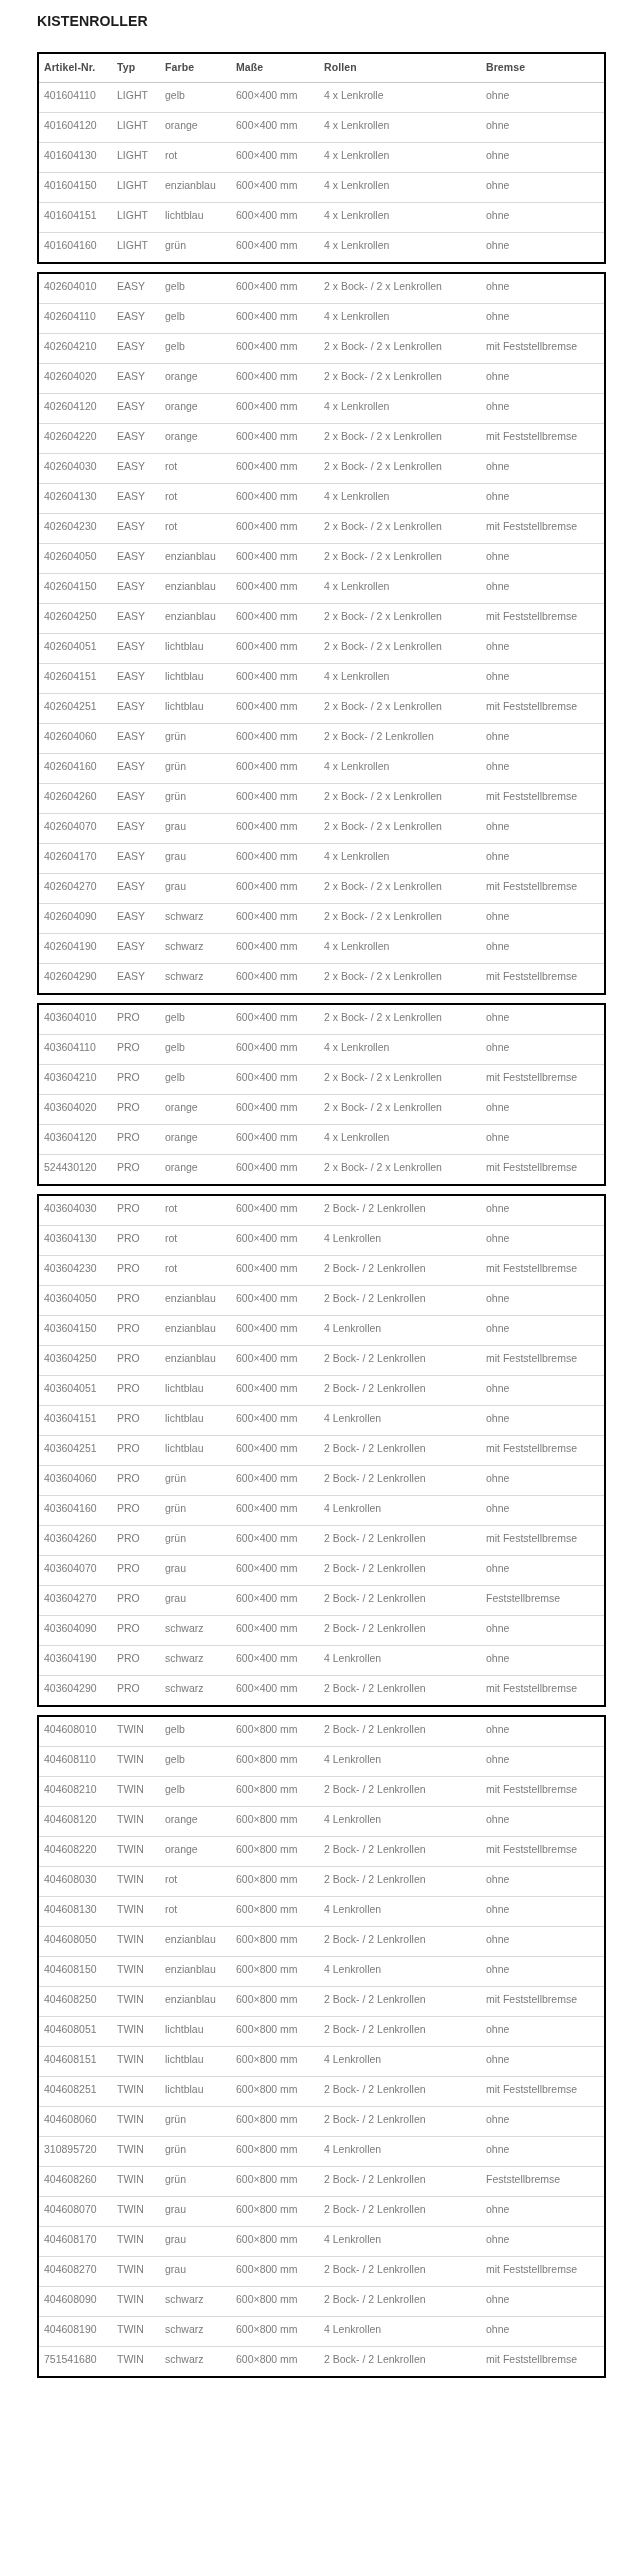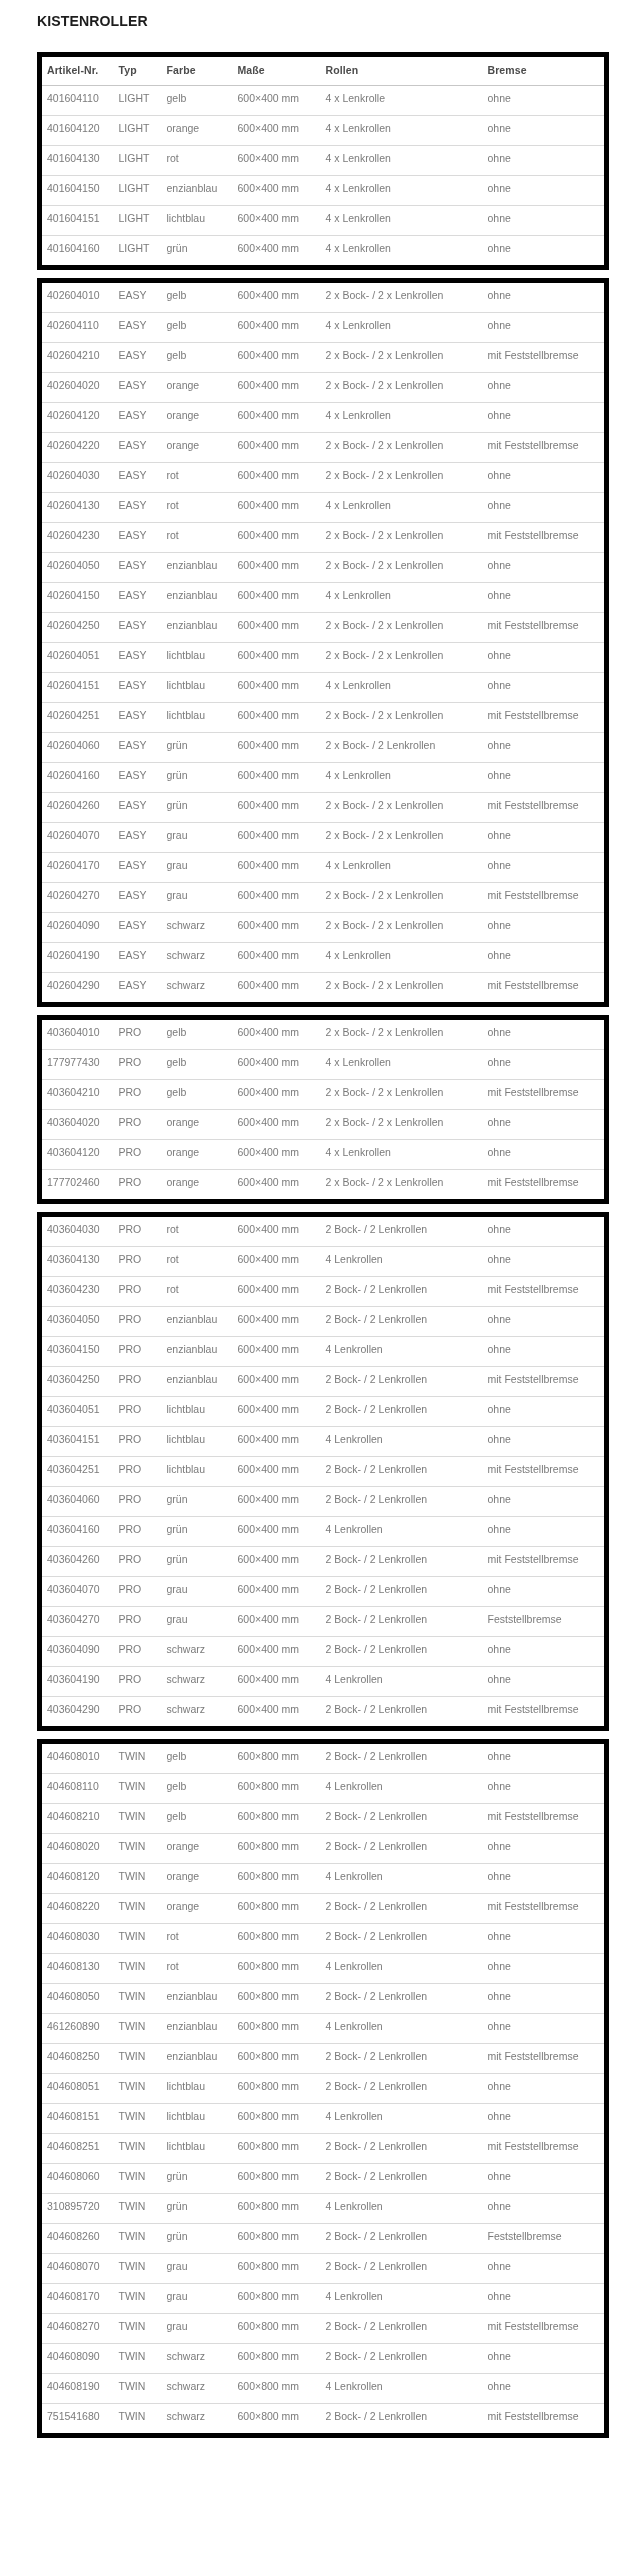--- a/index.html
+++ b/index.html
@@ -11,21 +11,21 @@
   .wrap { padding:12px 24px 0 37px; }
   h1.page-title {
     font-size:15px; line-height:15px; font-weight:bold; color:#1d1d1d;
     margin:1px 0 24px 0; letter-spacing:0.1px;
     transform:scaleX(0.94); transform-origin:left center; display:inline-block;
     font-family:"Liberation Sans", sans-serif;
   }
   .tables { width:567px; }
   table.block {
     border-collapse:collapse; table-layout:fixed; width:567px;
-    border:5px solid #000000; margin:0 0 8px 0; background:#fff;
+    border:2px solid #000000; margin:0 0 8px 0; background:#fff;
   }
   col.c1 { width:74px; } col.c2 { width:48px; } col.c3 { width:71px; }
   col.c4 { width:88px; } col.c5 { width:162px; } col.c6 { width:124px; }
   th {
     text-align:left; font-size:10.5px; line-height:11px; font-weight:bold;
     color:#4b4b4b; padding:8px 4px 9px 5px;
     border-bottom:1px solid #c7c7c7; letter-spacing:0.1px;
   }
   td {
     font-size:10.5px; line-height:11px; color:#7b7b7b;
@@ -327,21 +327,21 @@
         <tbody>
           <tr>
             <td>403604010</td>
             <td>PRO</td>
             <td>gelb</td>
             <td>600×400 mm</td>
             <td>2 x Bock- / 2 x Lenkrollen</td>
             <td>ohne</td>
           </tr>
           <tr>
-            <td>177977430</td>
+            <td>403604110</td>
             <td>PRO</td>
             <td>gelb</td>
             <td>600×400 mm</td>
             <td>4 x Lenkrollen</td>
             <td>ohne</td>
           </tr>
           <tr>
             <td>403604210</td>
             <td>PRO</td>
             <td>gelb</td>
@@ -359,21 +359,21 @@
           </tr>
           <tr>
             <td>403604120</td>
             <td>PRO</td>
             <td>orange</td>
             <td>600×400 mm</td>
             <td>4 x Lenkrollen</td>
             <td>ohne</td>
           </tr>
           <tr>
-            <td>177702460</td>
+            <td>524430120</td>
             <td>PRO</td>
             <td>orange</td>
             <td>600×400 mm</td>
             <td>2 x Bock- / 2 x Lenkrollen</td>
             <td>mit Feststellbremse</td>
           </tr>
         </tbody>
       </table>
       <table class="block">
         <colgroup>
@@ -551,28 +551,20 @@
           </tr>
           <tr>
             <td>404608210</td>
             <td>TWIN</td>
             <td>gelb</td>
             <td>600×800 mm</td>
             <td>2 Bock- / 2 Lenkrollen</td>
             <td>mit Feststellbremse</td>
           </tr>
           <tr>
-            <td>404608020</td>
-            <td>TWIN</td>
-            <td>orange</td>
-            <td>600×800 mm</td>
-            <td>2 Bock- / 2 Lenkrollen</td>
-            <td>ohne</td>
-          </tr>
-          <tr>
             <td>404608120</td>
             <td>TWIN</td>
             <td>orange</td>
             <td>600×800 mm</td>
             <td>4 Lenkrollen</td>
             <td>ohne</td>
           </tr>
           <tr>
             <td>404608220</td>
             <td>TWIN</td>
@@ -599,21 +591,21 @@
           </tr>
           <tr>
             <td>404608050</td>
             <td>TWIN</td>
             <td>enzianblau</td>
             <td>600×800 mm</td>
             <td>2 Bock- / 2 Lenkrollen</td>
             <td>ohne</td>
           </tr>
           <tr>
-            <td>461260890</td>
+            <td>404608150</td>
             <td>TWIN</td>
             <td>enzianblau</td>
             <td>600×800 mm</td>
             <td>4 Lenkrollen</td>
             <td>ohne</td>
           </tr>
           <tr>
             <td>404608250</td>
             <td>TWIN</td>
             <td>enzianblau</td>

